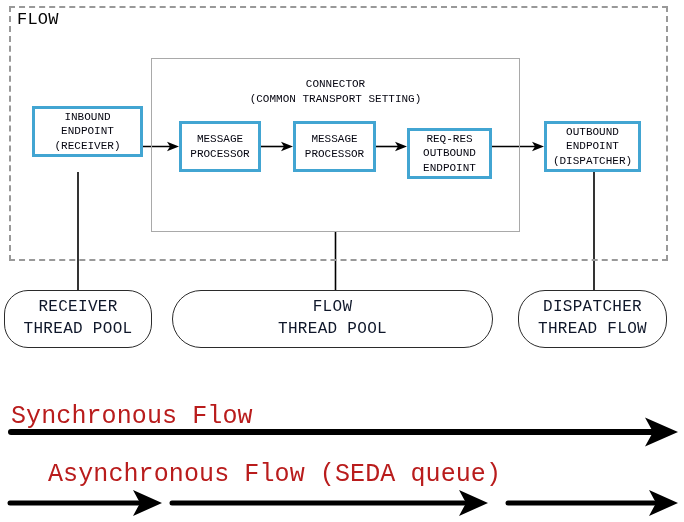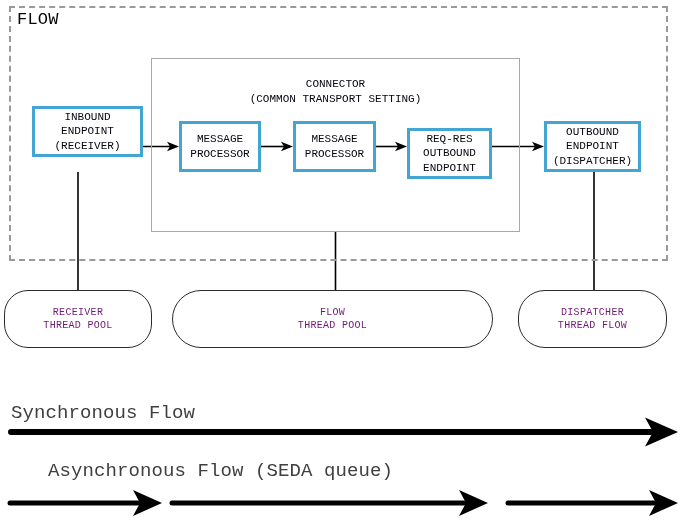--- a/index.html
+++ b/index.html
@@ -68,34 +68,34 @@
 
   
   .pool {
     border: 1.5px solid #2b2b2b;
     background: #ffffff;
     box-sizing: border-box;
     display: flex;
     align-items: center;
     justify-content: center;
     text-align: center;
-    font-size: 10px;
+    font-size: 16px;
     letter-spacing: 0.3px;
     line-height: 1.35;
     white-space: pre-line;
-    color: #701a75;
+    color: #0f172a;
   }
   .pool-receiver   { left: 4px;   top: 290px; width: 148px; height: 58px; border-radius: 24px; }
   .pool-flow       { left: 172px; top: 290px; width: 321px; height: 58px; border-radius: 29px; }
   .pool-dispatcher { left: 518px; top: 290px; width: 149px; height: 58px; border-radius: 27px; }
 
   
   .legend-label {
-    font-size: 19px;
-    color: #404040;
+    font-size: 25px;
+    color: #b91c1c;
     letter-spacing: 0.1px;
   }
   .legend-sync  { left: 11px; top: 402px; }
   .legend-async { left: 8px;  top: 460px; margin-left: 40px; }
 
   svg.overlay {
     position: absolute;
     left: 0; top: 0;
     width: 684px; height: 522px;
     pointer-events: none;

